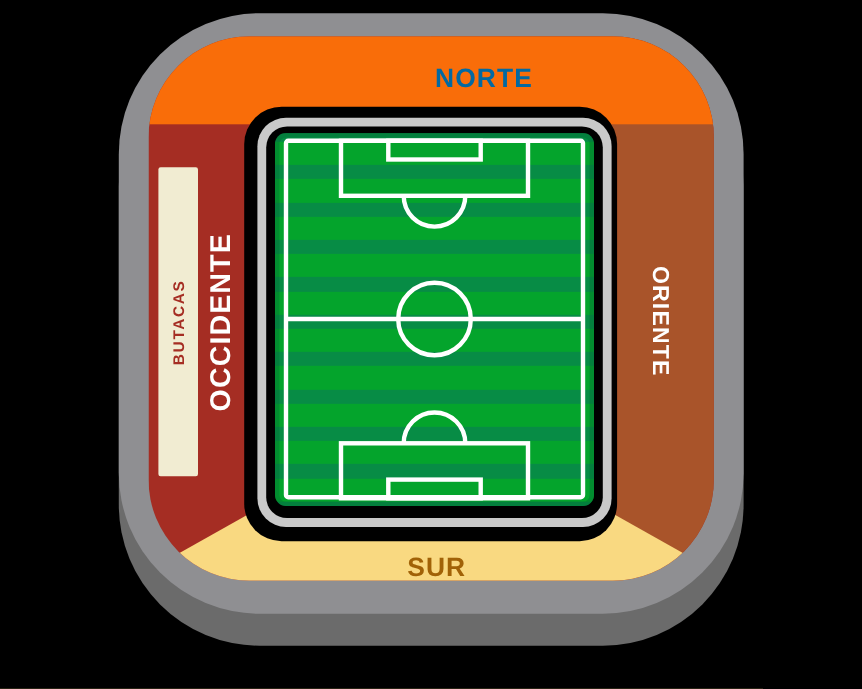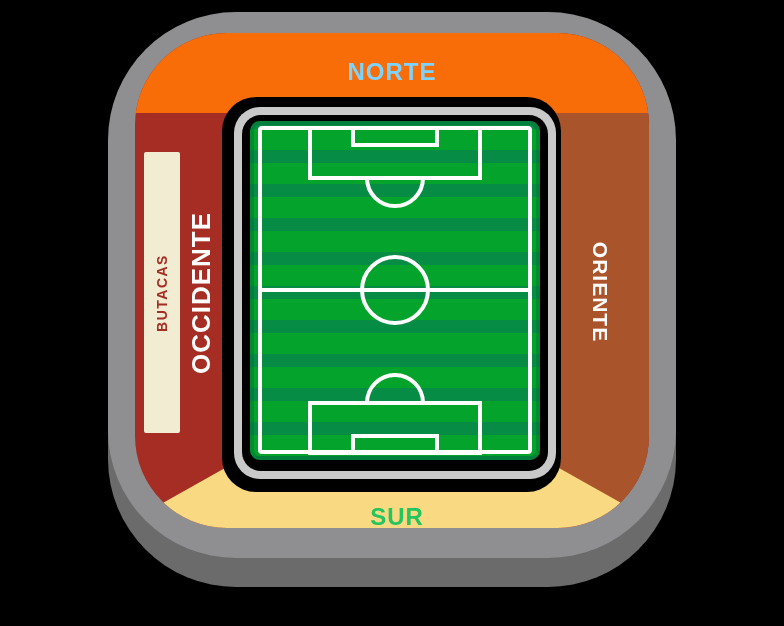--- a/index.html
+++ b/index.html
@@ -96,19 +96,19 @@
       <circle cx="145" cy="169" r="33"></circle>
       <rect x="60" y="7" width="170" height="50"></rect>
       <rect x="103" y="7" width="84" height="17"></rect>
       <path d="M 117 57 A 28 28 0 0 0 173 57"></path>
       <rect x="60" y="282" width="170" height="50"></rect>
       <rect x="103" y="315" width="84" height="17"></rect>
       <path d="M 117 282 A 28 28 0 0 1 173 282"></path>
     </svg>
   </div>
 
-  <div class="lbl lbl-norte" style="color: #7dd3fc;">NORTE</div>
-  <div class="lbl lbl-sur" style="color: #22c55e;">SUR</div>
+  <div class="lbl lbl-norte" style="color: #0369a1; margin-left: 48px;">NORTE</div>
+  <div class="lbl lbl-sur" style="color: #a16207;">SUR</div>
   <div class="lbl lbl-occidente" style="color: rgb(255, 255, 255);">OCCIDENTE</div>
   <div class="lbl lbl-oriente" style="color: rgb(255, 255, 255);">ORIENTE</div>
   <div class="lbl lbl-butacas" style="color: rgb(165, 45, 35);">BUTACAS</div>
 
 </div>
 
 </body></html>

